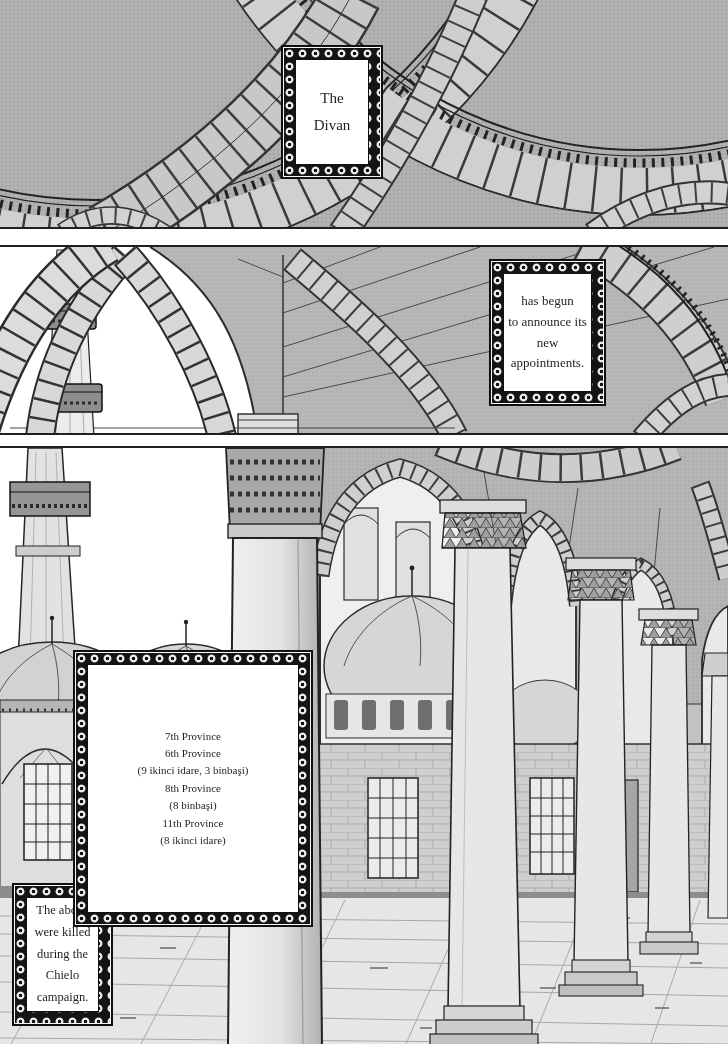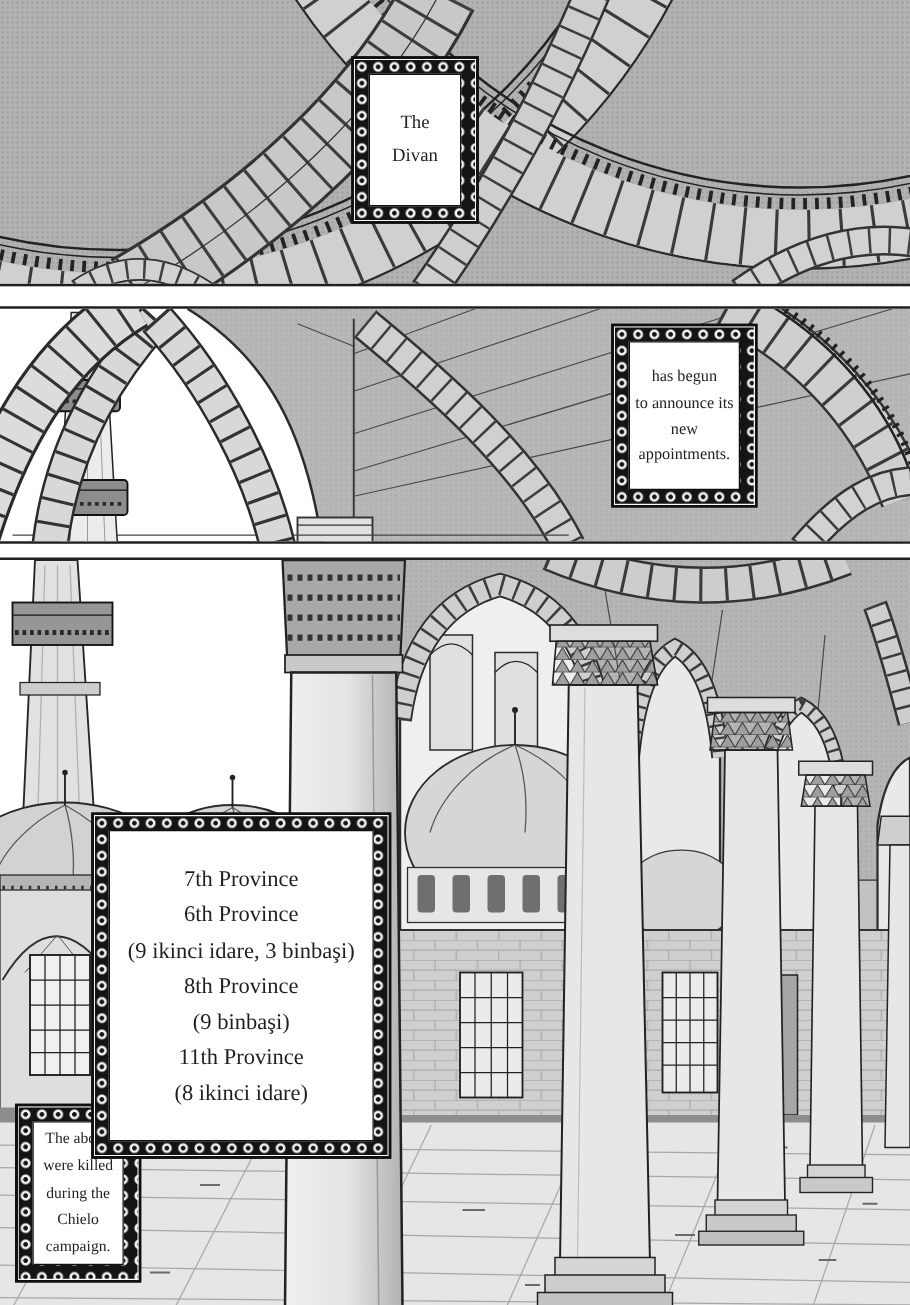--- a/index.html
+++ b/index.html
@@ -22,21 +22,21 @@
          background-size:13px 13px;
          box-shadow:0 0 0 1px #f8f8f8 inset;}
   .frame-inner{flex:1;background:#fff;border:1.5px solid #101010;display:flex;flex-direction:column;
          align-items:center;justify-content:center;text-align:center;color:var(--ink,#1b1b1b);}
   .cap-text{white-space:pre-line;}
   #box-divan{left:281px;top:45px;width:102px;height:134px;z-index:6;}
   #box-divan .cap-text{font-size:15px;line-height:1.8;}
   #box-announce{left:489px;top:259px;width:117px;height:147px;z-index:6;}
   #box-announce .cap-text{font-size:13px;line-height:1.6;}
   #box-provinces{left:73px;top:650px;width:240px;height:277px;z-index:7;}
-  #box-provinces .cap-line{font-size:18px;line-height:1.58;}
+  #box-provinces .cap-line{font-size:11px;line-height:1.58;}
   #box-casualties{left:12px;top:883px;width:101px;height:143px;z-index:6;}
   #box-casualties .cap-text{font-size:12.5px;line-height:1.75;}
 </style>
 </head>
 <body>
 
 <div class="page">
 
   <div id="panel1" class="panel">
     <svg width="728" height="229" viewBox="0 0 728 229">
@@ -331,21 +331,21 @@
 Divan</div>
     </div>
   </div>
 
   <div id="box-provinces" class="frame">
     <div class="frame-inner">
       <div class="cap-line">7th Province</div>
       <div class="cap-line">6th Province</div>
       <div class="cap-line">(9 ikinci idare, 3 binbaşi)</div>
       <div class="cap-line">8th Province</div>
-      <div class="cap-line">(9 binbaşi)</div>
+      <div class="cap-line">(8 binbaşi)</div>
       <div class="cap-line">11th Province</div>
       <div class="cap-line">(8 ikinci idare)</div>
     </div>
   </div>
 
   <div id="box-casualties" class="frame">
     <div class="frame-inner">
       <div class="cap-text">The above
 were killed
 during the

